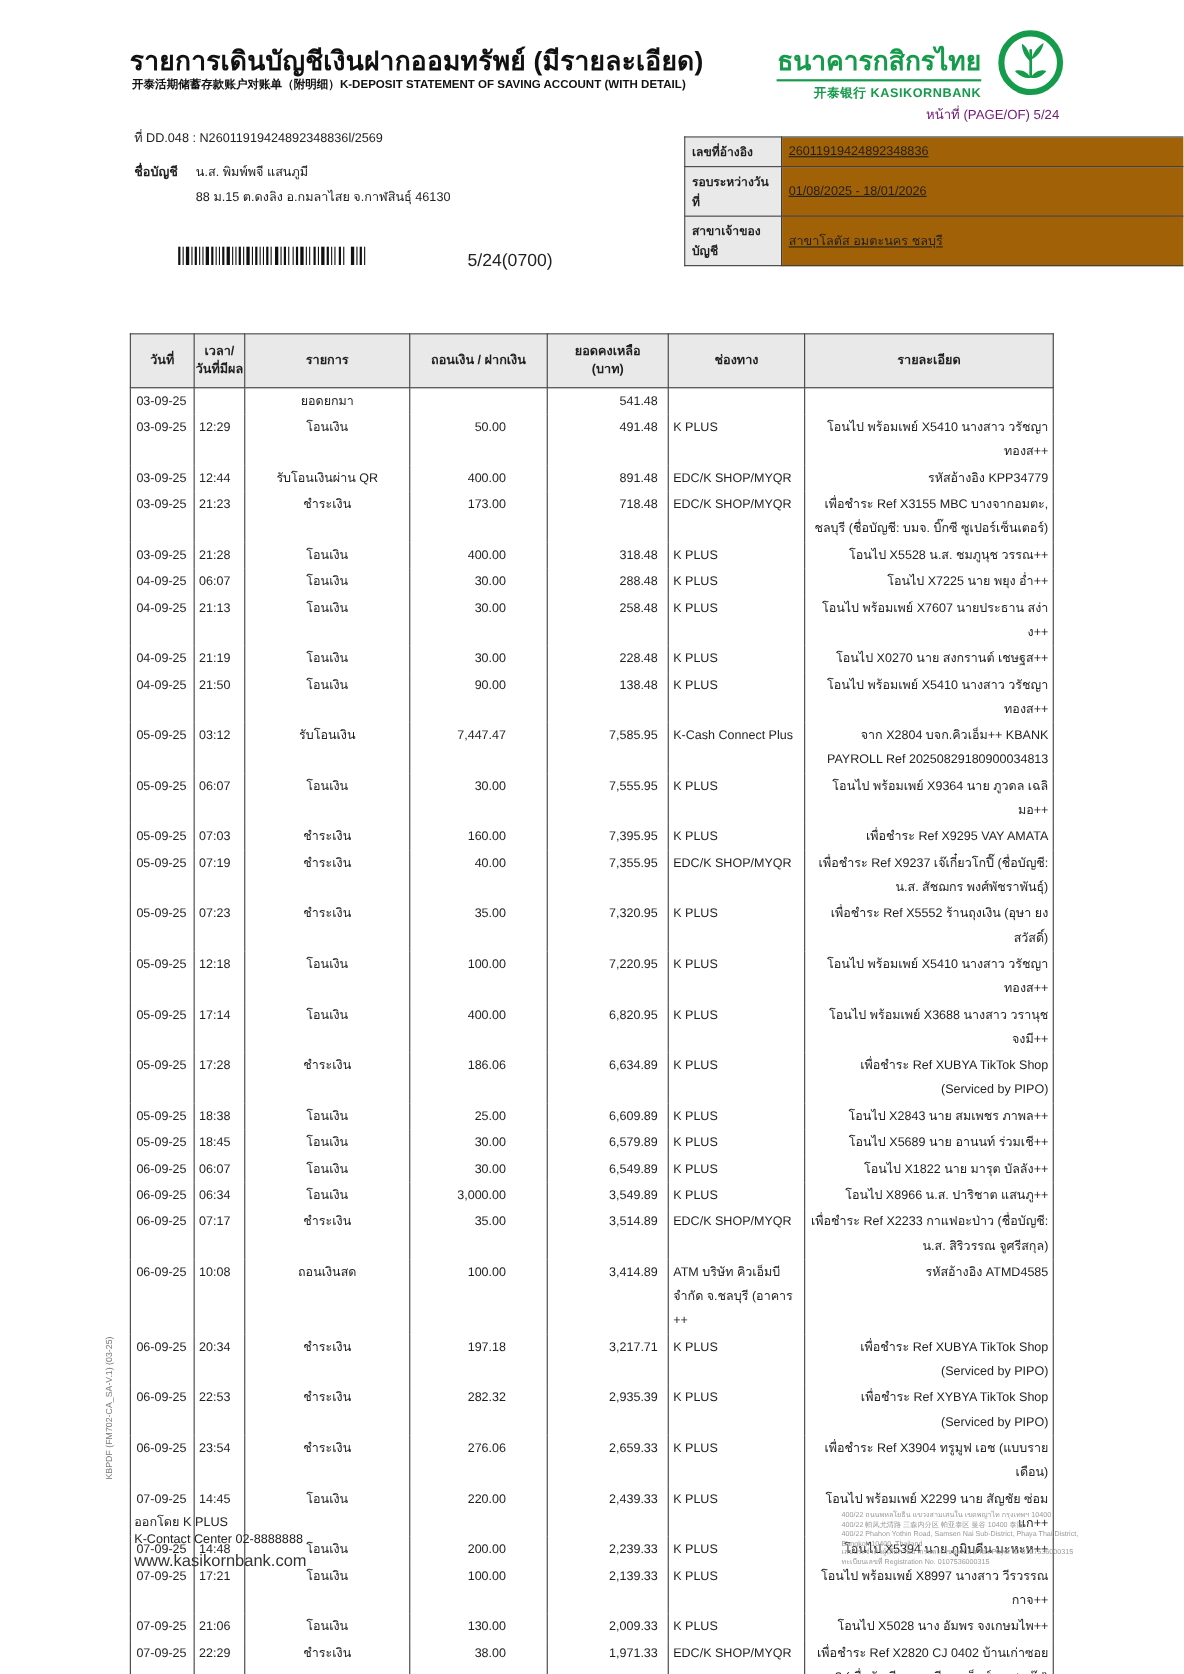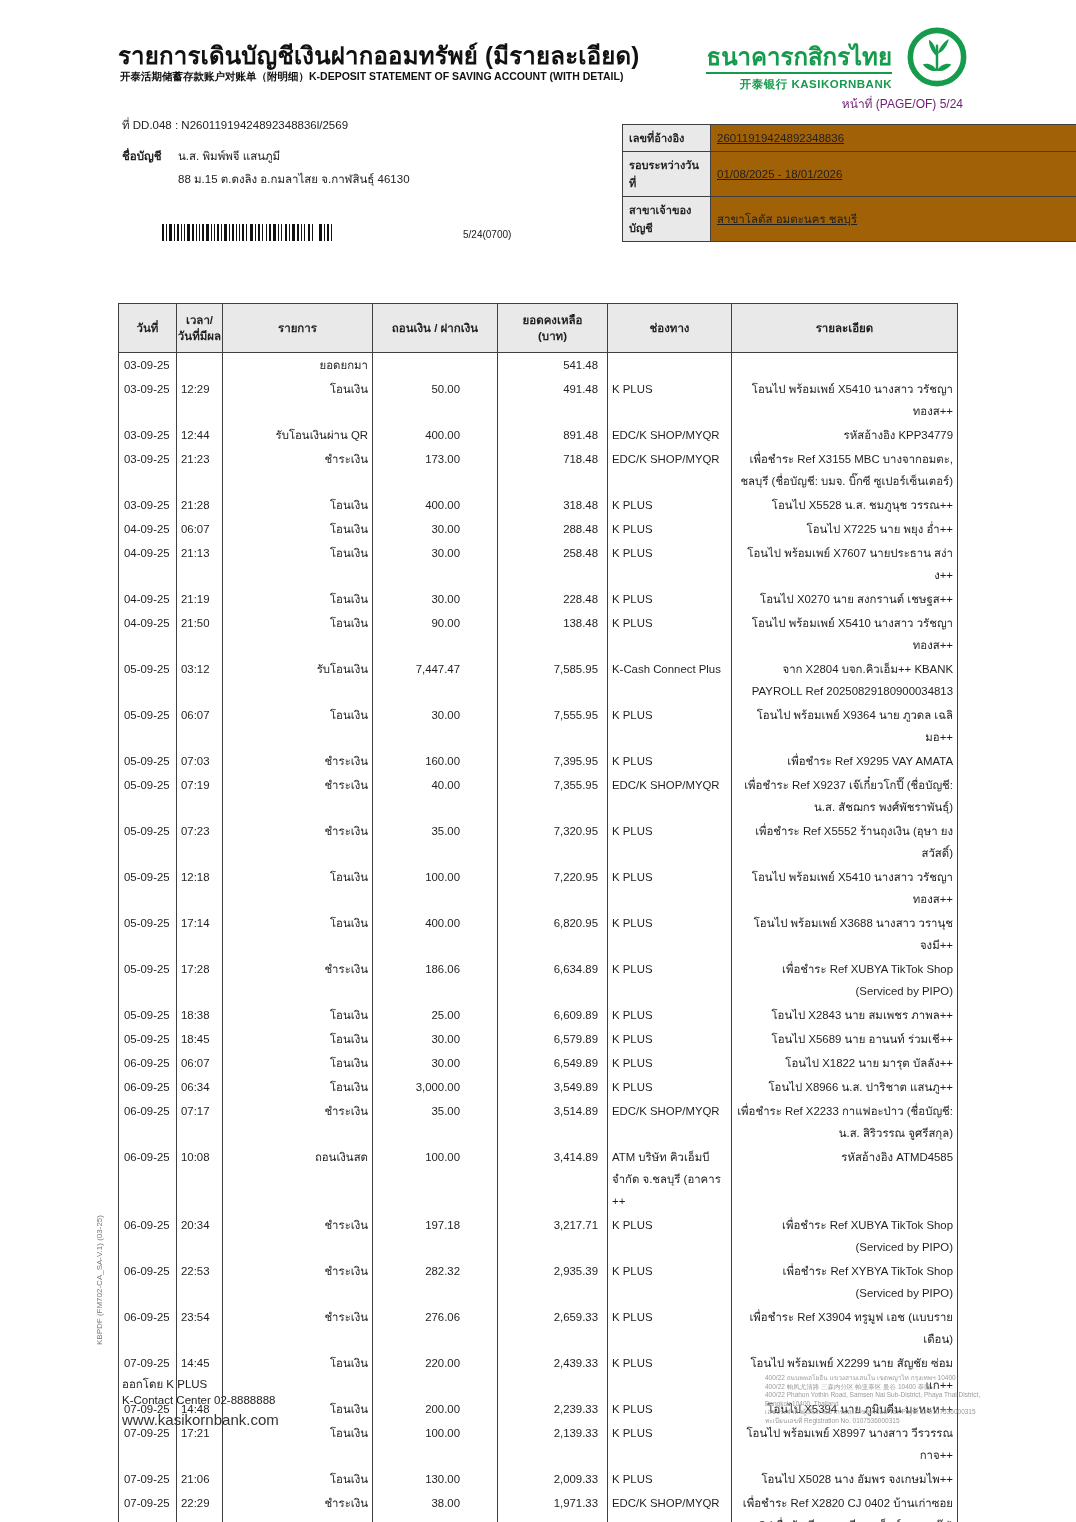--- a/index.html
+++ b/index.html
@@ -24,31 +24,31 @@
   .acct-addr { position:absolute; left:178px; top:170px; font-size:11.5px; color:#222; }
 
   
   .info-box { position:absolute; left:622px; top:124px; width:486px; border-collapse:collapse; }
   .info-box td { border:1px solid #3f3f3f; font-size:11px; padding:4px 6px; height:26px; }
   .info-box td.lbl { background:#e9e9e9; font-weight:bold; width:88px; }
   .info-box td.val { background:#a16207; font-size:11.5px;text-decoration:underline; }
 
   
   .barcode { position:absolute; left:160px; top:224px; }
-  .barcode-caption { position:absolute; left:463px; top:229px; font-size:10px; color:#222; }
+  .barcode-caption { position:absolute; left:425px; top:229px; font-size:16px; color:#222; }
 
   
   .txn-table { position:absolute; left:118px; top:303px; width:839px; border-collapse:collapse; table-layout:fixed; }
   .txn-table th { background:#e9e9e9; border:1px solid #3f3f3f; font-size:11.5px; font-weight:bold; height:49px; text-align:center; white-space:pre-line; line-height:16px; }
   .txn-table td { border-left:1px solid #3f3f3f; border-right:1px solid #3f3f3f; font-size:11.4px; line-height:22px; vertical-align:top; padding:1px 4px; word-wrap:break-word; }
   .txn-table { border:1px solid #3f3f3f; }
   .txn-table tr:last-child td { border-bottom:1px solid #3f3f3f; }
   td.c-date { text-align:left; padding-left:5px; }
   td.c-time { text-align:left; }
-  td.c-desc { text-align:right; }
+  td.c-desc { text-align:center; }
   td.c-amt  { text-align:right; padding-right:37px; }
   td.c-bal  { text-align:right; padding-right:9px; }
   td.c-chan { text-align:left; }
   td.c-det  { text-align:right; padding-left:5px; }
 
   
   .form-code { position:absolute; left:95px; top:1345px; transform:rotate(-90deg); transform-origin:left top; font-size:8px; color:#777; white-space:nowrap; }
   .footer-left { position:absolute; left:122px; top:1376px; font-size:11.5px; color:#222; line-height:16px; }
   .footer-left .site { font-size:15px; margin-top:4px; color:#333; }
   .footer-right { position:absolute; left:765px; top:1374px; width:240px; font-size:6.5px; color:#9a9a9a; line-height:8.5px; }

